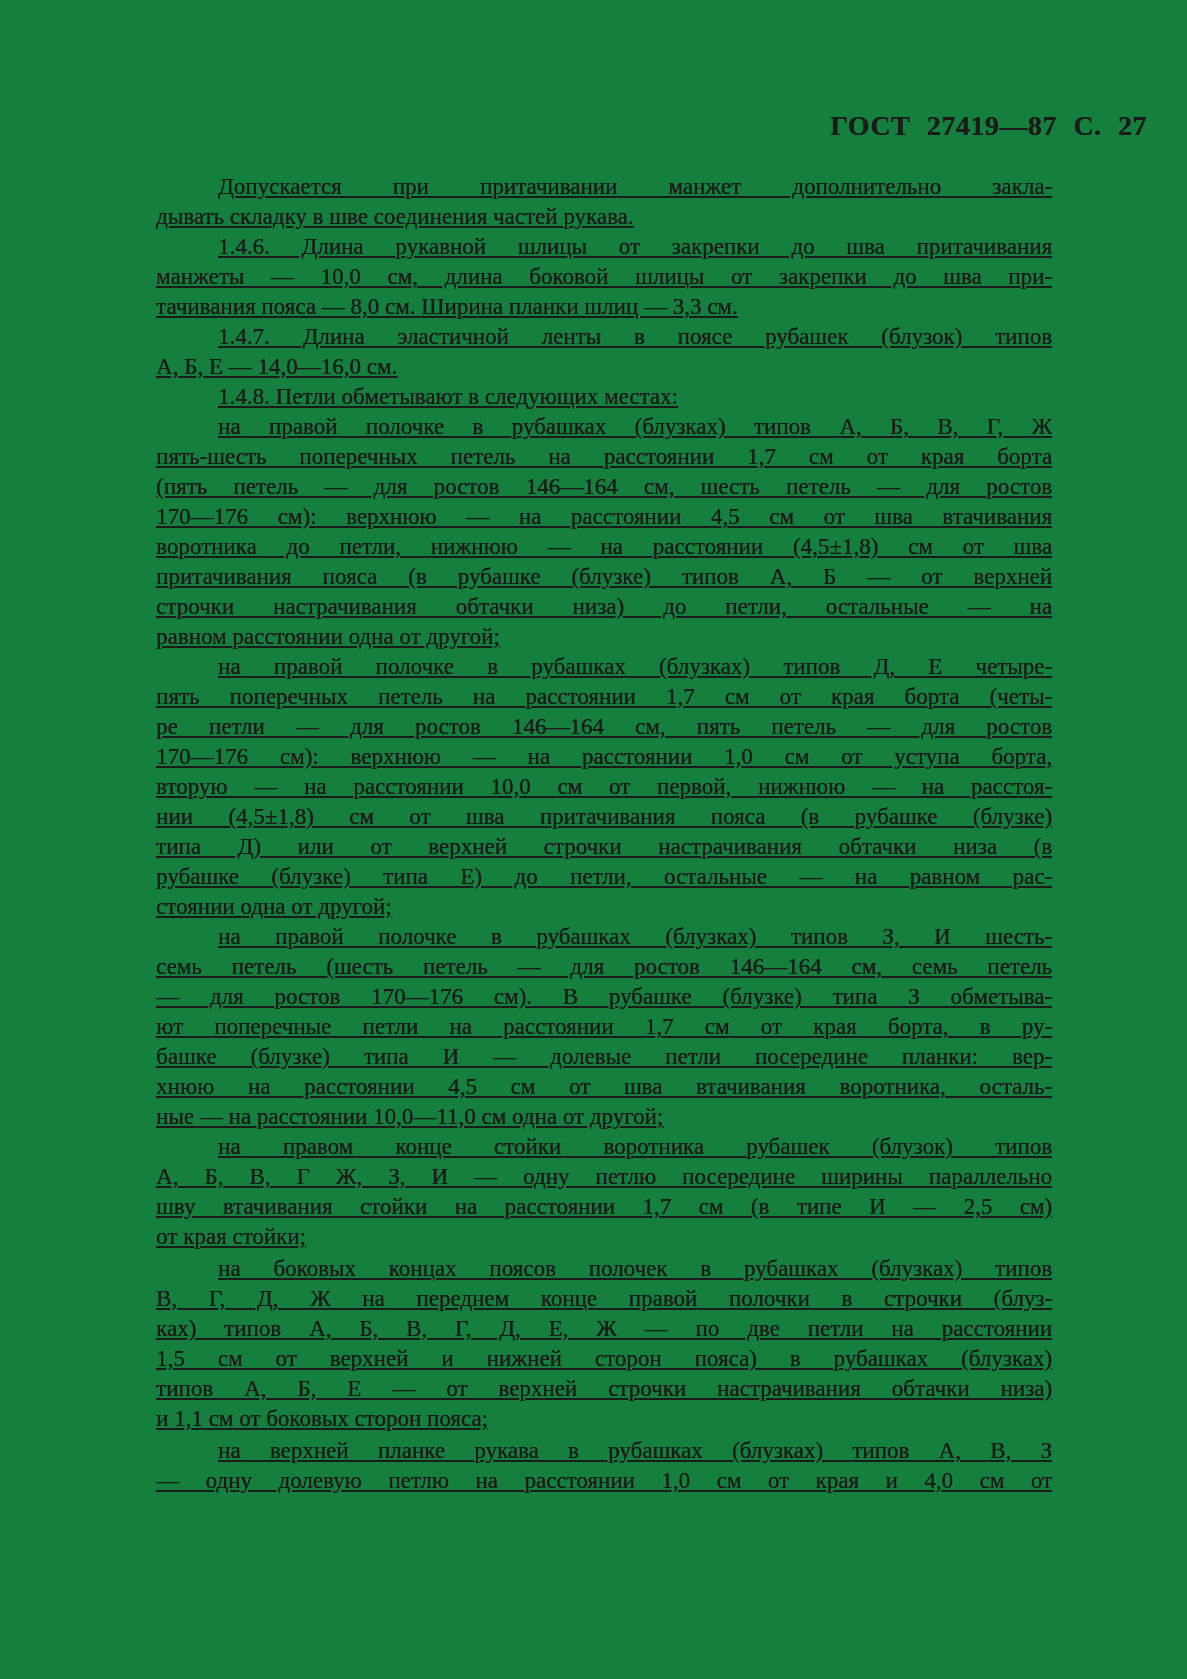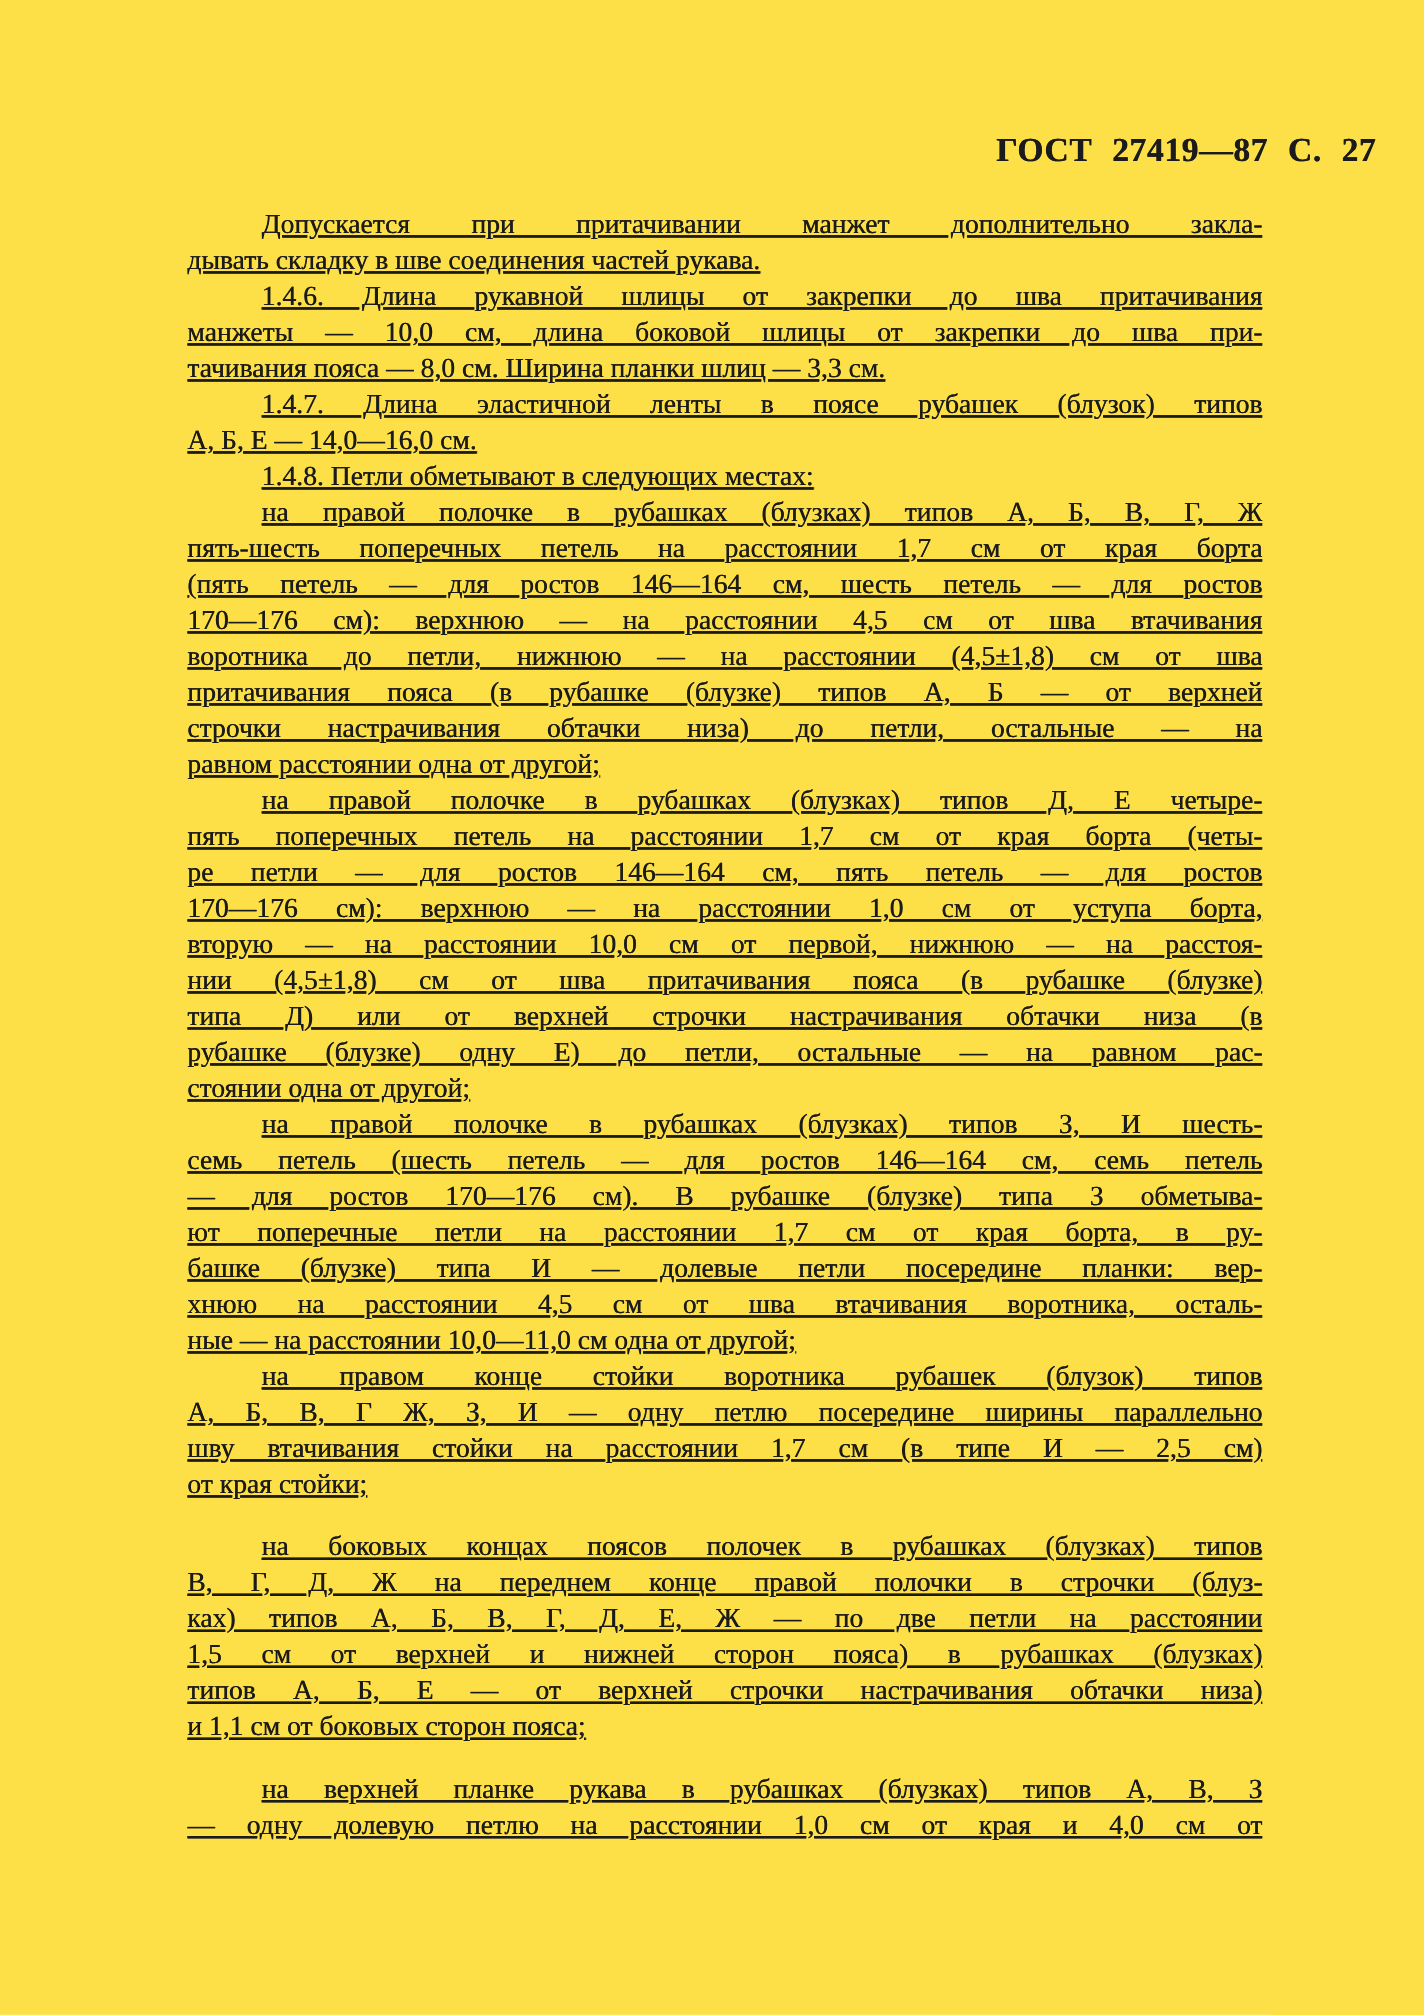--- a/index.html
+++ b/index.html
@@ -1,21 +1,21 @@
 <!DOCTYPE html>
 <html><head>
 <meta charset="utf-8">
 <style>
   html, body { margin: 0; padding: 0; }
   body { background: #ffffff; }
   .page {
     position: relative;
     width: 1187px;
     height: 1679px;
-    background: #fde047;
+    background: #15803d;
     overflow: hidden;
     font-family: "Liberation Serif", serif;
     color: #1b1b1b;
     text-shadow: 0.35px 0 0 currentColor;
   }
   .header {
     position: absolute;
     left: 830px;
     top: 110px;
     font-size: 28px;
@@ -26,21 +26,21 @@
   }
   .docbody {
     position: absolute;
     left: 156px;
     top: 172px;
     width: 896px;
     font-size: 23px;
     text-decoration: underline;
   }
   .para { margin: 0; }
-  .para.gap-before { margin-top: 22px; }
+  .para.gap-before { margin-top: 2px; }
   .para.indent .line:first-child { text-indent: 62px; }
   .line {
     height: 30px;
     line-height: 30px;
     text-align: justify;
     text-align-last: justify;
     overflow: hidden;
   }
   .line.last {
     text-align-last: left;
@@ -81,21 +81,21 @@
         <div class="line last">равном расстоянии одна от другой;</div>
       </div>
       <div class="para indent">
         <div class="line">на правой полочке в рубашках (блузках) типов Д, Е четыре-</div>
         <div class="line">пять поперечных петель на расстоянии 1,7 см от края борта (четы-</div>
         <div class="line">ре петли — для ростов 146—164 см, пять петель — для ростов</div>
         <div class="line">170—176 см): верхнюю — на расстоянии 1,0 см от уступа борта,</div>
         <div class="line">вторую — на расстоянии 10,0 см от первой, нижнюю — на расстоя-</div>
         <div class="line">нии (4,5±1,8) см от шва притачивания пояса (в рубашке (блузке)</div>
         <div class="line">типа Д) или от верхней строчки настрачивания обтачки низа (в</div>
-        <div class="line">рубашке (блузке) одну Е) до петли, остальные — на равном рас-</div>
+        <div class="line">рубашке (блузке) типа Е) до петли, остальные — на равном рас-</div>
         <div class="line last">стоянии одна от другой;</div>
       </div>
       <div class="para indent">
         <div class="line">на правой полочке в рубашках (блузках) типов З, И шесть-</div>
         <div class="line">семь петель (шесть петель — для ростов 146—164 см, семь петель</div>
         <div class="line">— для ростов 170—176 см). В рубашке (блузке) типа З обметыва-</div>
         <div class="line">ют поперечные петли на расстоянии 1,7 см от края борта, в ру-</div>
         <div class="line">башке (блузке) типа И — долевые петли посередине планки: вер-</div>
         <div class="line">хнюю на расстоянии 4,5 см от шва втачивания воротника, осталь-</div>
         <div class="line last">ные — на расстоянии 10,0—11,0 см одна от другой;</div>

